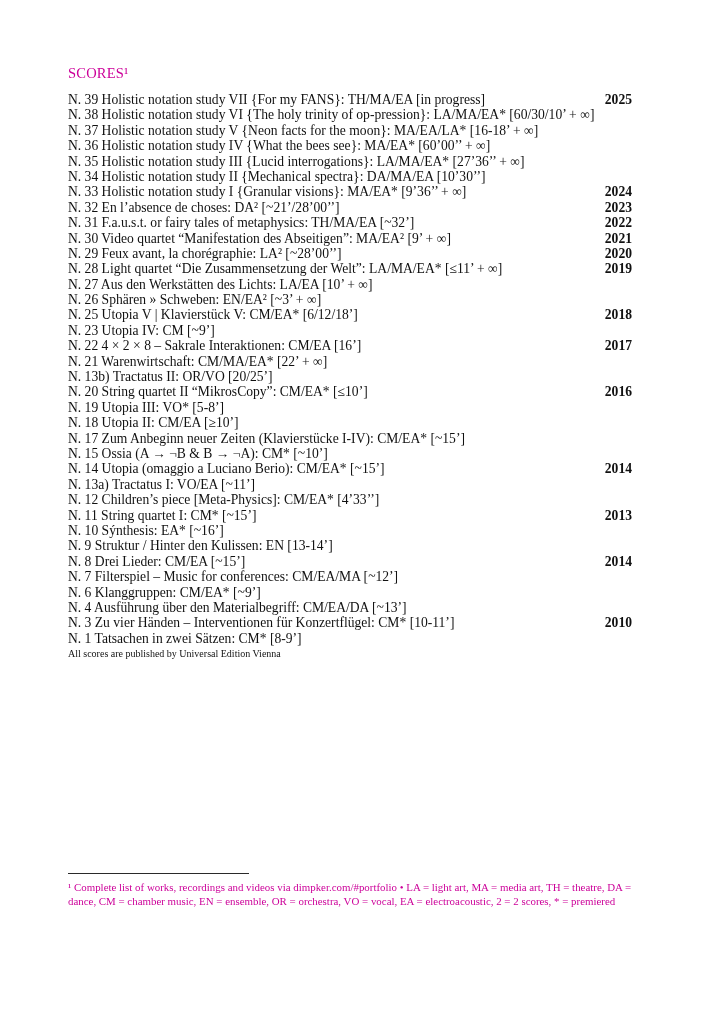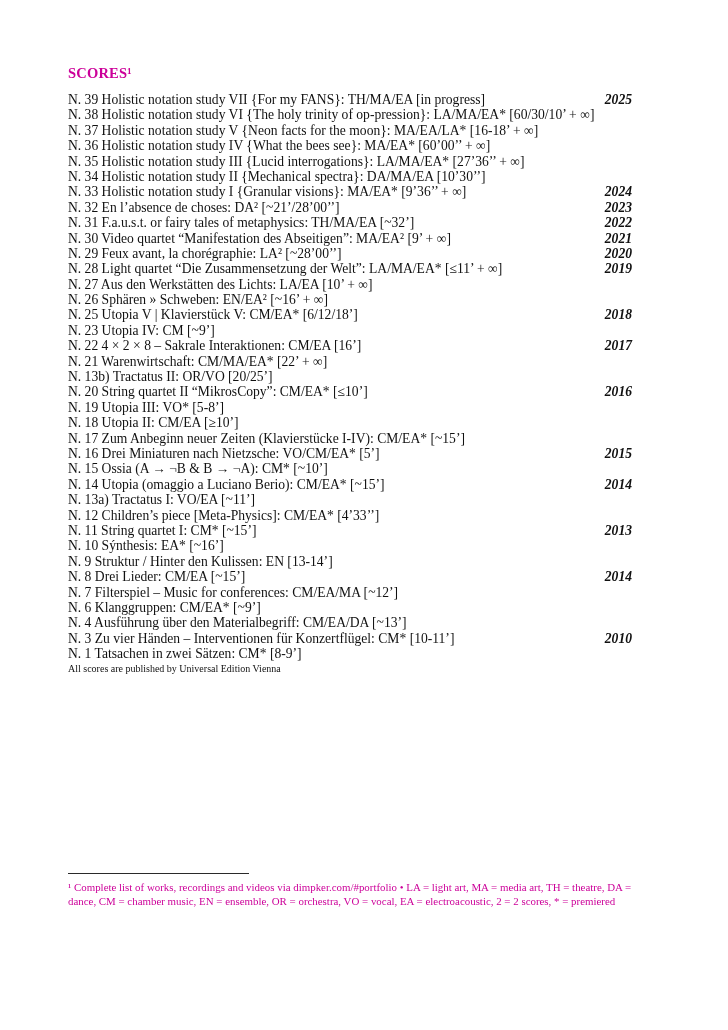--- a/index.html
+++ b/index.html
@@ -14,21 +14,21 @@
     background: #ffffff;
     font-family: "Liberation Serif", "DejaVu Serif", serif;
     color: #111111;
     overflow: hidden;
   }
   .doc-title {
     position: absolute;
     left: 68px;
     top: 65px;
     font-size: 14.5px;
-    font-weight: bold;
+    font-weight: normal;
     color: #cc0099;
     letter-spacing: 0.2px;
   }
   .works-list {
     position: absolute;
     left: 68px;
     top: 92px;
     width: 564px;
   }
   .work-row {
@@ -38,21 +38,20 @@
     height: 15.4px;
     font-size: 13.6px;
     line-height: 15.4px;
   }
   .work-text {
     white-space: nowrap;
   }
   .work-year {
     font-weight: bold;
     white-space: nowrap;
-    font-style: italic;
   }
   .publisher-note {
     height: 15.4px;
     font-size: 10px;
     line-height: 15.4px;
     white-space: nowrap;
   }
   .footnote {
     position: absolute;
     left: 68px;
@@ -140,21 +139,21 @@
     <span class="work-text">N. 28 Light quartet “Die Zusammensetzung der Welt”: LA/MA/EA* [≤11’ + ∞]</span>
     <span class="work-year">2019</span>
   </div>
 
   <div class="work-row">
     <span class="work-text">N. 27 Aus den Werkstätten des Lichts: LA/EA [10’ + ∞]</span>
     <span class="work-year"></span>
   </div>
 
   <div class="work-row">
-    <span class="work-text">N. 26 Sphären » Schweben: EN/EA² [~16’ + ∞]</span>
+    <span class="work-text">N. 26 Sphären » Schweben: EN/EA² [~3’ + ∞]</span>
     <span class="work-year"></span>
   </div>
 
   <div class="work-row">
     <span class="work-text">N. 25 Utopia V | Klavierstück V: CM/EA* [6/12/18’]</span>
     <span class="work-year">2018</span>
   </div>
 
 
   <div class="work-row">
@@ -190,24 +189,20 @@
   <div class="work-row">
     <span class="work-text">N. 18 Utopia II: CM/EA [≥10’]</span>
     <span class="work-year"></span>
   </div>
 
   <div class="work-row">
     <span class="work-text">N. 17 Zum Anbeginn neuer Zeiten (Klavierstücke I-IV): CM/EA* [~15’]</span>
     <span class="work-year"></span>
   </div>
 
-  <div class="work-row">
-    <span class="work-text">N. 16 Drei Miniaturen nach Nietzsche: VO/CM/EA* [5’]</span>
-    <span class="work-year">2015</span>
-  </div>
 
   <div class="work-row">
     <span class="work-text">N. 15 Ossia (A → ¬B &amp; B → ¬A): CM* [~10’]</span>
     <span class="work-year"></span>
   </div>
 
   <div class="work-row">
     <span class="work-text">N. 14 Utopia (omaggio a Luciano Berio): CM/EA* [~15’]</span>
     <span class="work-year">2014</span>
   </div>

